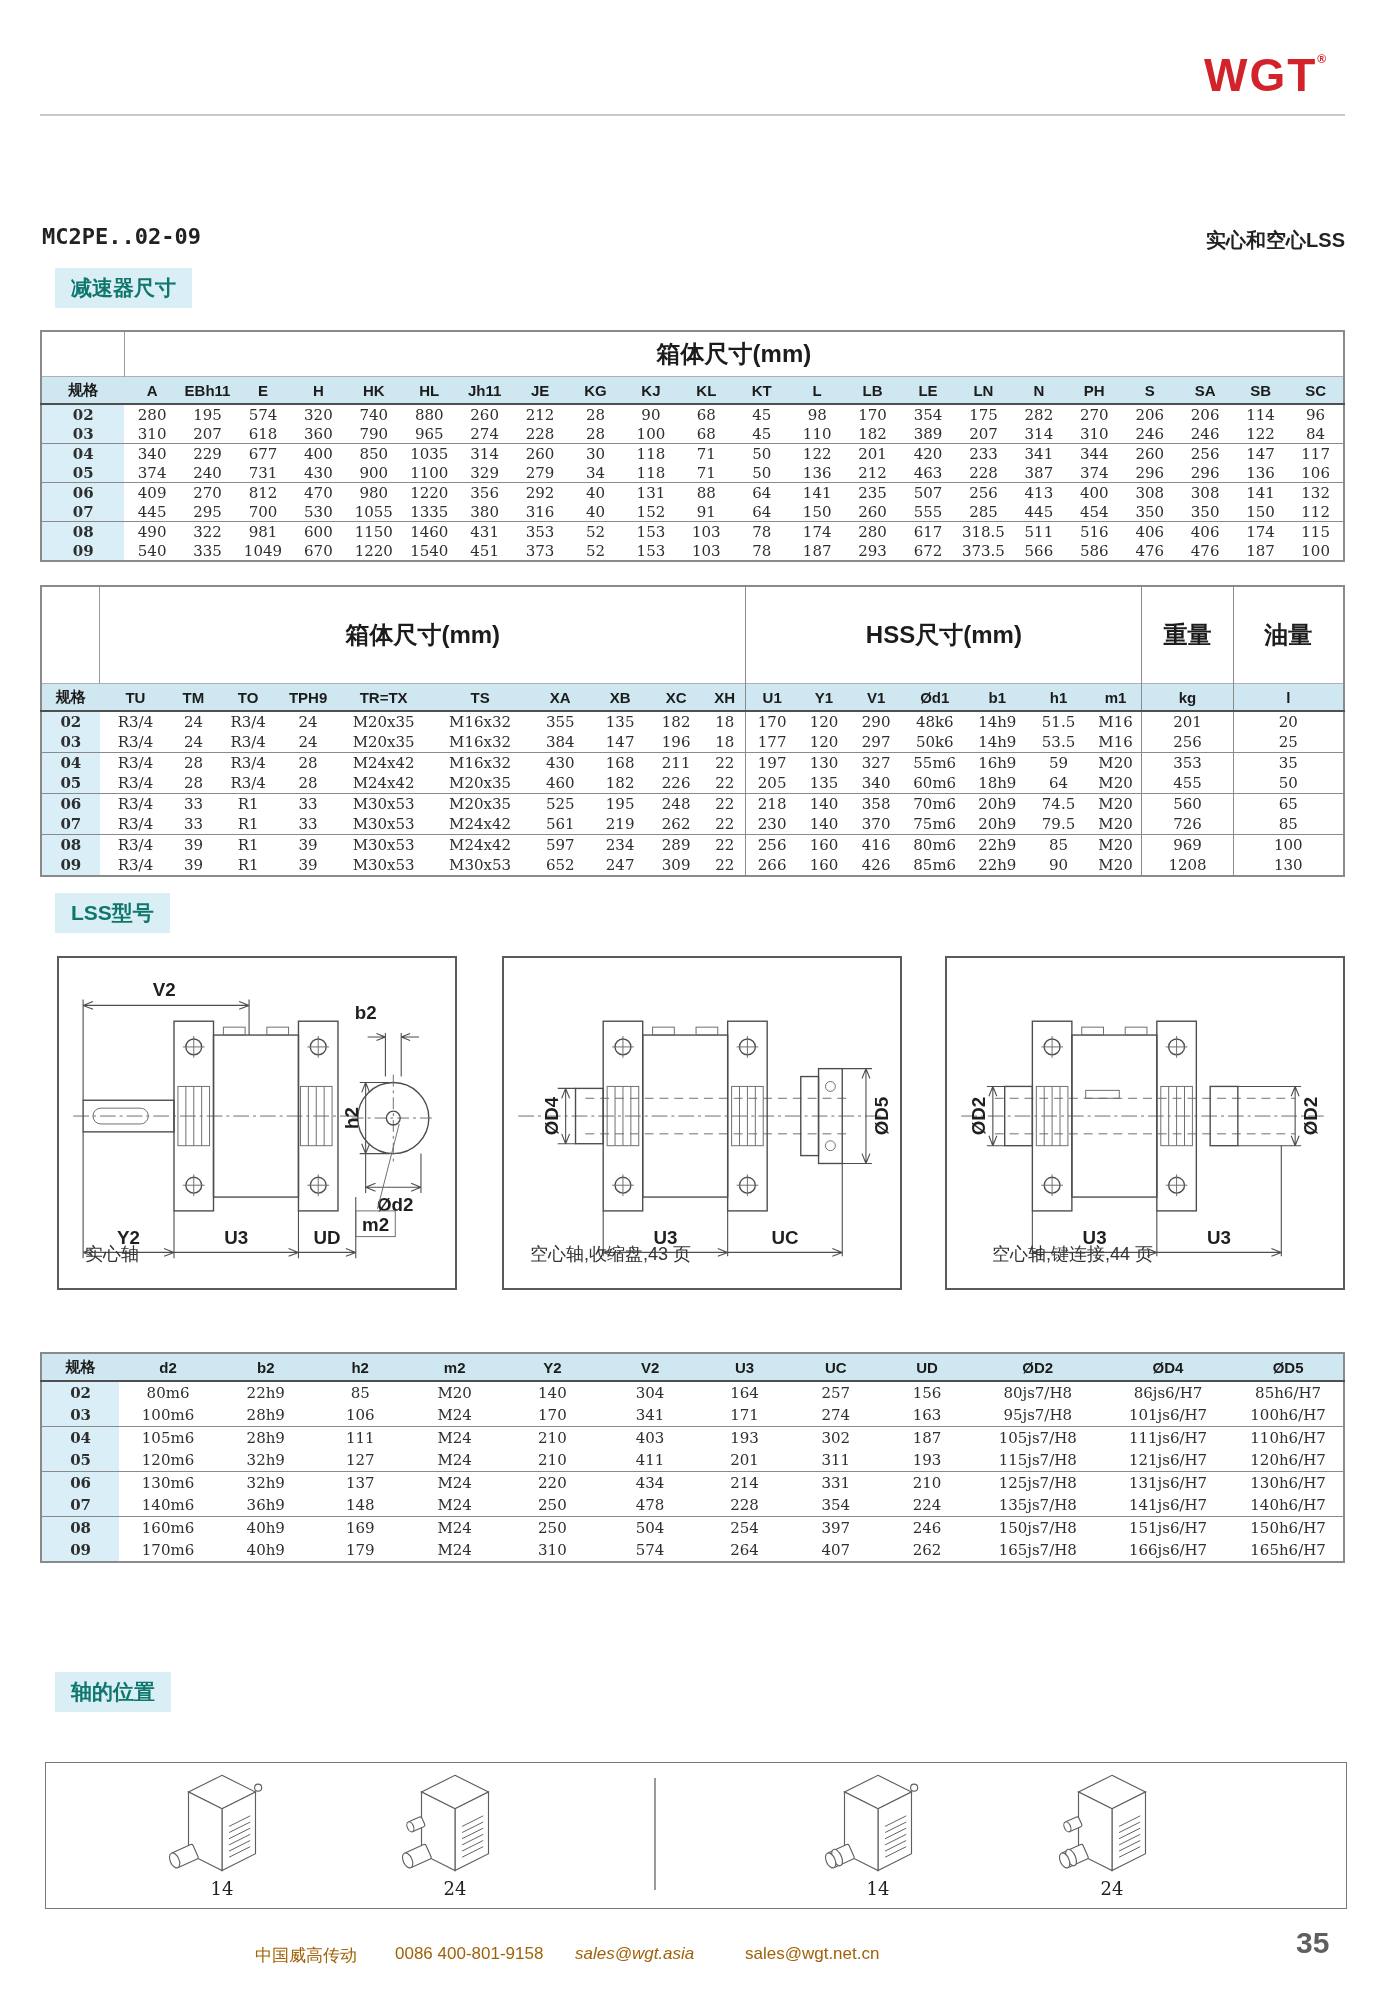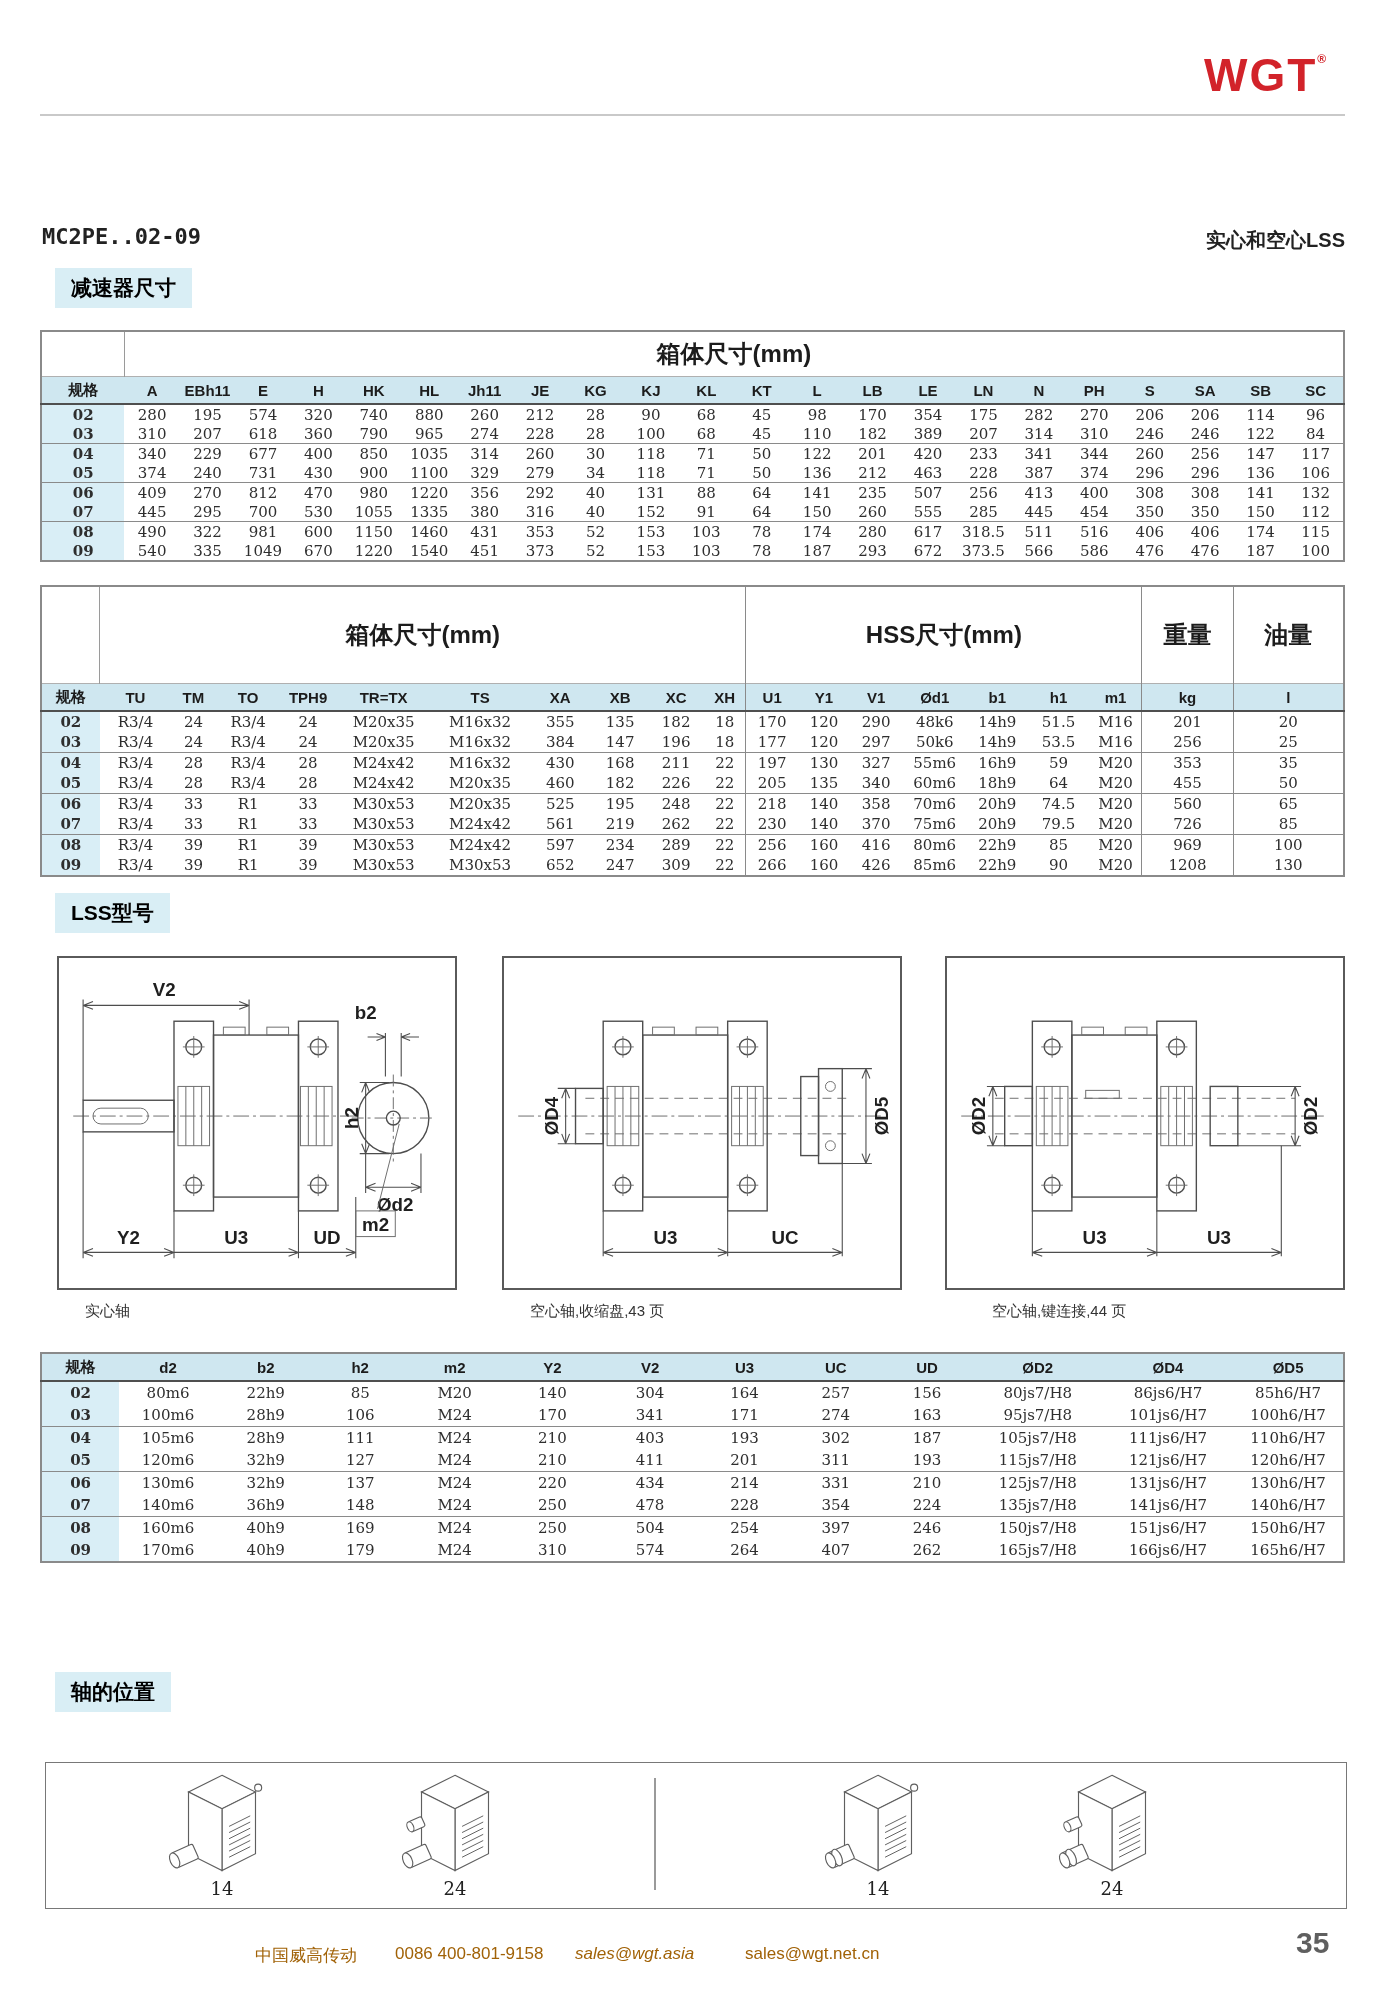--- a/index.html
+++ b/index.html
@@ -9,21 +9,21 @@
 
   
   .top-rule{left:40px;top:114px;width:1305px;height:2px;background:#c9c9c9;}
   .logo{left:1204px;top:48px;font-size:46px;font-weight:800;color:#d2232a;letter-spacing:2px;
         font-family:"Liberation Sans",sans-serif;}
   .logo sup{font-size:12px;vertical-align:28px;}
   .title-bar{left:40px;top:147px;width:976px;height:47px;background:#bfdfeb;
              font-size:25px;font-weight:bold;color:#333;line-height:47px;padding-left:14px;}
   .model{left:42px;top:224px;font-family:"DejaVu Sans Mono",monospace;font-size:22px;font-weight:bold;color:#222;}
   .shaft-note{top:227px;right:40px;font-size:20px;font-weight:bold;color:#222;}
-  .sec-label{background:#d9eef5;font-size:21px;font-weight:bold;color:#000000;padding:6px 16px;}
+  .sec-label{background:#d9eef5;font-size:21px;font-weight:bold;color:#0f766e;padding:6px 16px;}
   .sec1{left:55px;top:268px;}
   .sec2{left:55px;top:893px;}
   .sec3{left:55px;top:1672px;}
 
   
   .twrap{left:40px;width:1305px;}
   .t1{top:330px;} .t2{top:585px;} .t3{top:1352px;}
   table.dim{width:100%;border-collapse:collapse;table-layout:fixed;border:2px solid #8a8a8a;background:#fff;}
   table.dim th{font-family:"Liberation Sans",sans-serif;font-weight:bold;font-size:15px;color:#1c1c1c;
                padding:0 2px;text-align:center;overflow:hidden;}
@@ -34,21 +34,21 @@
   .t1 tr.band th{height:44px;} .t2 tr.band th{height:96px;} .t3 tr.band th{height:64px;}
   th.corner{background:#cae4ee;border-right:1.5px solid #9a9a9a;}
   tr.colhead th{height:26px;background:#cfe7f0;border-top:1px solid #b0b0b0;border-bottom:2px solid #4f4f4f;}
   td.spec{background:#d9eef6;font-family:"Liberation Sans",sans-serif;font-weight:bold;font-size:16px;color:#171717;}
   tr.group-end td{border-bottom:1.5px solid #8a8a8a;}
   .vline{border-left:1.5px solid #8a8a8a;}
 
   
   .dbox{top:956px;width:396px;height:330px;border:2px solid #5a5a5a;background:#fff;}
   .dbox1{left:57px;} .dbox2{left:502px;} .dbox3{left:945px;}
-  .caption{top:1302px;font-size:15px;color:#333;}
+  .caption{top:1242px;font-size:18px;color:#333;}
   .cap1{left:85px;} .cap2{left:530px;} .cap3{left:973px;margin-left:19px;}
   svg.diag{width:392px;height:326px;}
   svg .ln{stroke:#4d4d4d;stroke-width:1.4;fill:none;}
   svg .thin{stroke:#6e6e6e;stroke-width:1;fill:none;}
   svg .dim{stroke:#4d4d4d;stroke-width:1.1;fill:none;}
   svg text{font-family:"Liberation Sans",sans-serif;font-weight:bold;font-size:19px;fill:#1f1f1f;}
 
   
   .sp-box{left:45px;top:1762px;width:1300px;height:145px;border:1.5px solid #787878;background:#fff;}
   .sp-divider{left:654px;top:1778px;width:2px;height:112px;background:#9a9a9a;}

